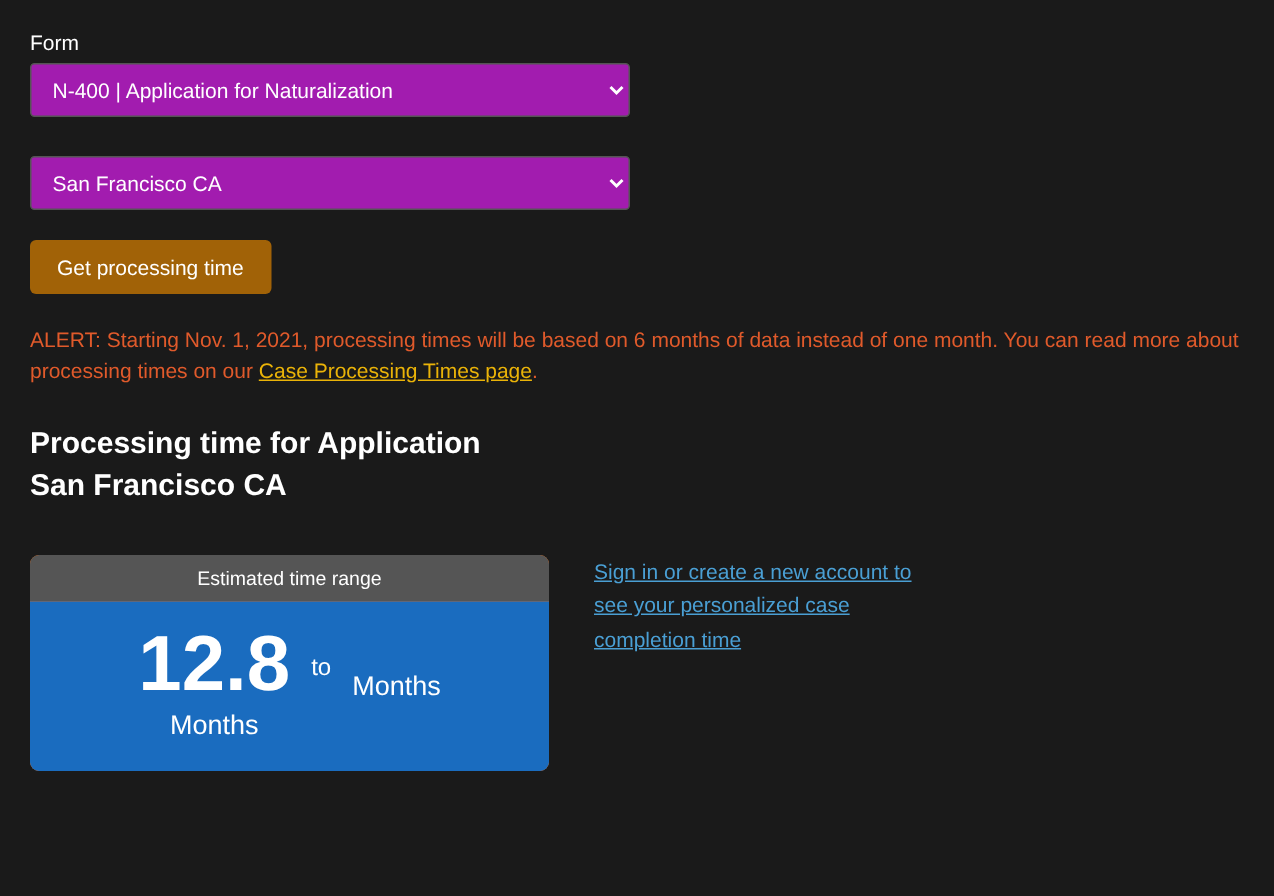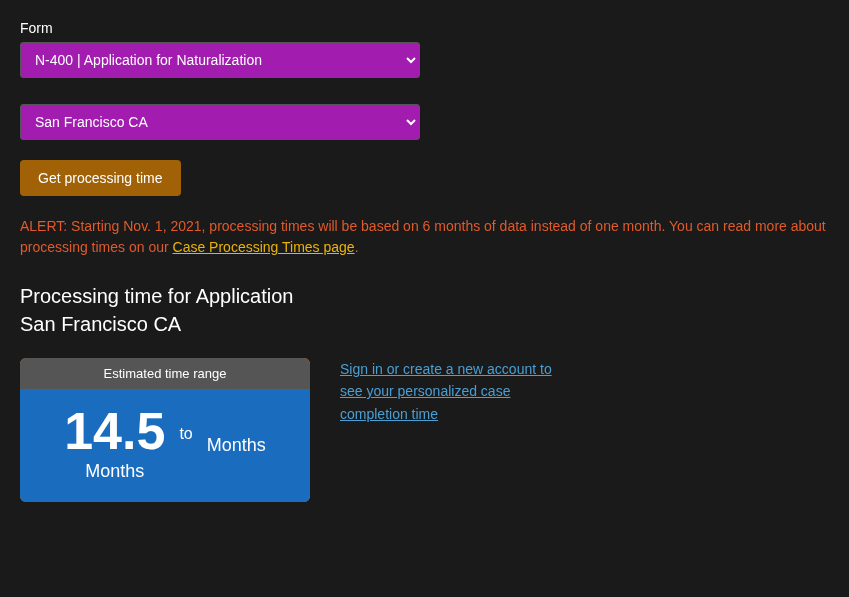--- a/index.html
+++ b/index.html
@@ -66,34 +66,34 @@
       max-width: 820px;
     }
 
     .alert-text a {
       color: #eab308;
       text-decoration: underline;
     }
 
     .processing-title {
       font-size: 20px;
-      font-weight: normal;
+      font-weight: bold;
       color: #ffffff;
       line-height: 1.4;
-      margin-bottom: 20px;
+      margin-bottom: 32px;
     }
 
     .results-container {
       display: flex;
       align-items: flex-start;
       gap: 30px;
     }
 
     .time-range-card {
-      width: 290px;
+      width: 346px;
       border-radius: 6px;
       overflow: hidden;
       background-color: #f97316;
     }
 
     .time-range-header {
       background-color: #555;
       text-align: center;
       padding: 8px;
       font-size: 13px;
@@ -182,21 +182,21 @@
   <div>Processing time for Application</div>
   <div>San Francisco CA</div>
 </div>
 
 
 <div class="results-container">
   <div class="time-range-card">
     <div class="time-range-header">Estimated time range</div>
     <div class="time-range-body">
       <div class="time-value-group">
-        <div class="time-number">14.5</div>
+        <div class="time-number">12.8</div>
         <div class="time-unit">Months</div>
       </div>
       <div class="time-separator">to</div>
       <div class="time-value-group">
         <div class="time-unit">Months</div>
       </div>
     </div>
   </div>
 
   <div class="sign-in-text">

